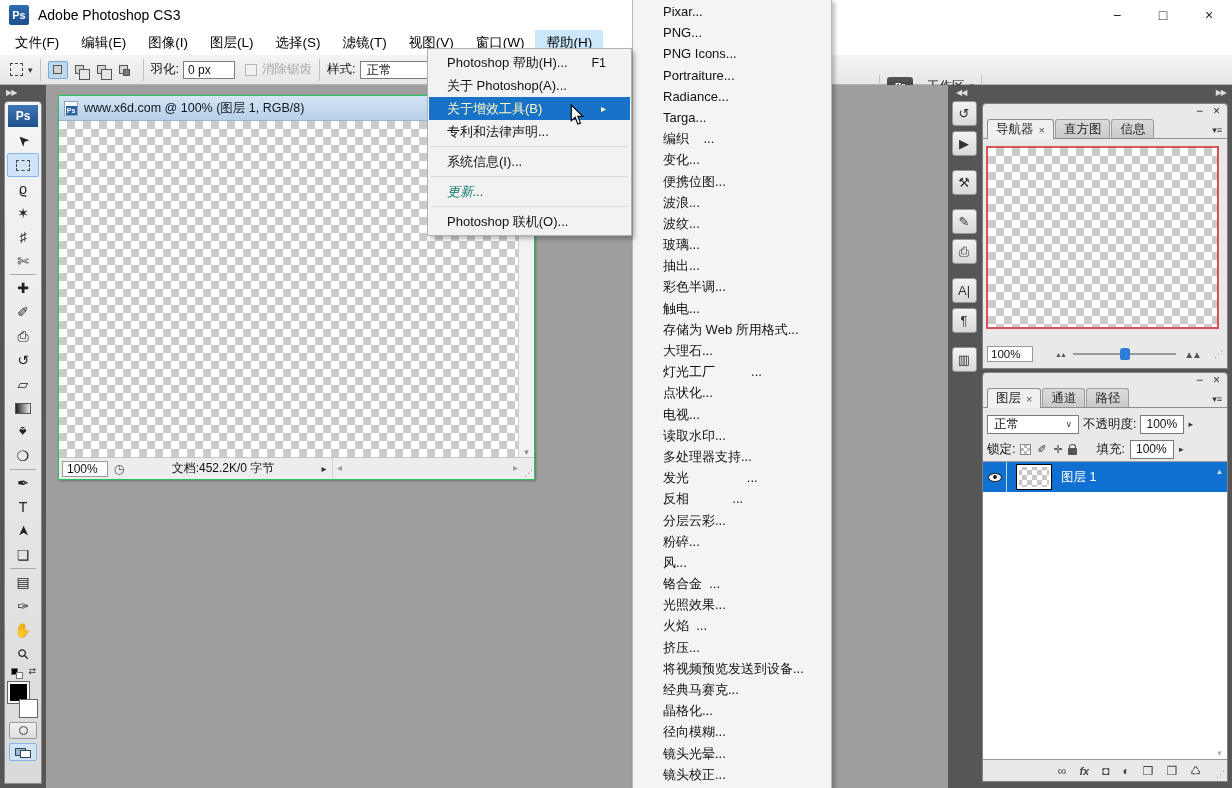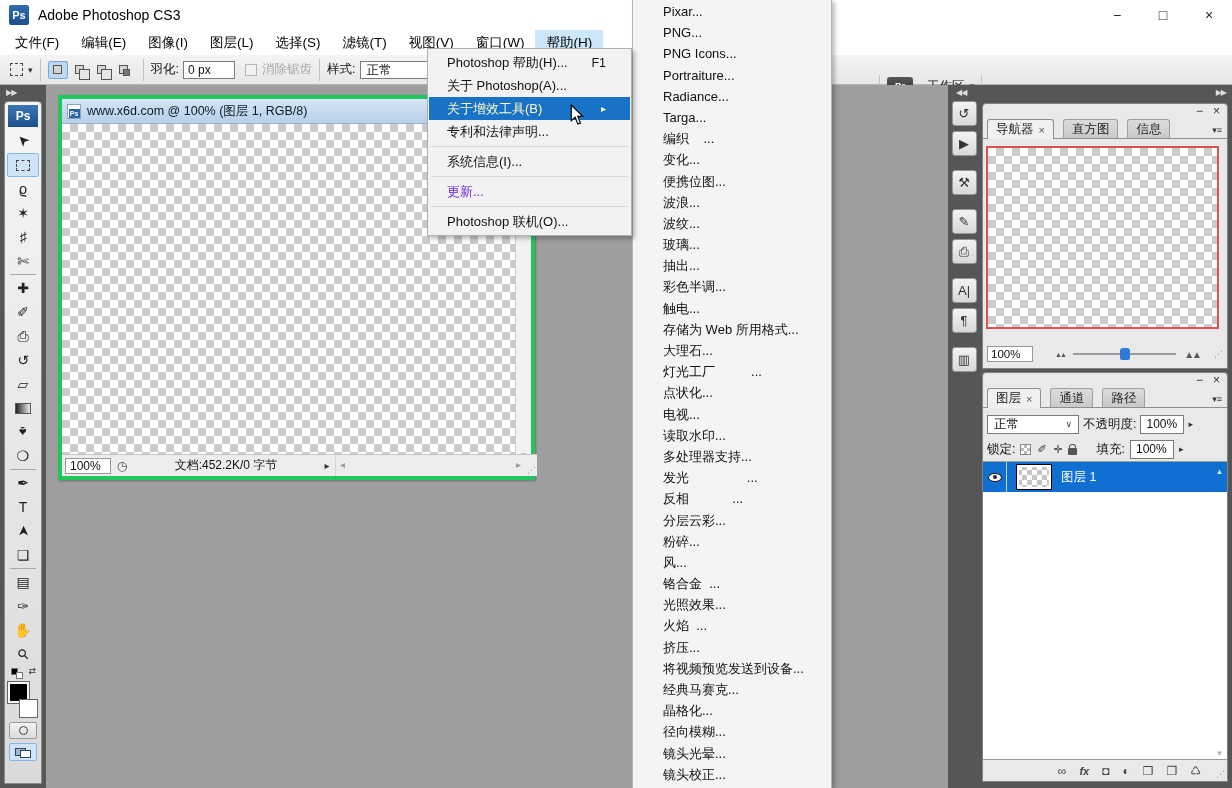--- a/index.html
+++ b/index.html
@@ -70,21 +70,21 @@
   .checker { background-color:#fff;
     background-image:linear-gradient(45deg,#cbcbcb 25%,transparent 25%,transparent 75%,#cbcbcb 75%,#cbcbcb),
                      linear-gradient(45deg,#cbcbcb 25%,transparent 25%,transparent 75%,#cbcbcb 75%,#cbcbcb);
     background-size:16px 16px; background-position:0 0,8px 8px; }
   .checker-sm { background-color:#fff;
     background-image:linear-gradient(45deg,#c6c6c6 25%,transparent 25%,transparent 75%,#c6c6c6 75%,#c6c6c6),
                      linear-gradient(45deg,#c6c6c6 25%,transparent 25%,transparent 75%,#c6c6c6 75%,#c6c6c6);
     background-size:10px 10px; background-position:0 0,5px 5px; }
 
   
-  .docwin { position:absolute; left:58px; top:95px; width:477px; height:385px; border:4px solid #22c55e; background:#ececec; box-shadow:1px 1px 2px rgba(0,0,0,.3); }
+  .docwin { position:absolute; left:58px; top:95px; width:477px; height:385px; border:1px solid #22c55e; background:#ececec; box-shadow:1px 1px 2px rgba(0,0,0,.3); }
   .doc-titlebar { height:25px; background:linear-gradient(#d6e5f5,#b7cfe8); display:flex; align-items:center; padding-left:5px; gap:6px; border-bottom:1px solid #97b4cf; }
   .doc-icon { width:14px; height:15px; background:#fff; border:1px solid #8aa4bd; display:flex; align-items:flex-end; justify-content:center; }
   .doc-icon .p { width:11px; height:9px; background:#2a62a5; color:#fff; font-size:7px; line-height:9px; text-align:center; font-weight:bold; }
   .doc-title { font-size:12.5px; color:#0d1a26; white-space:nowrap; }
   .doc-canvas { position:absolute; left:0; top:25px; width:460px; height:338px; }
   .doc-vscroll { position:absolute; right:0; top:25px; width:16px; height:338px; background:#f2f2f2; border-left:1px solid #ccc; }
   .doc-vscroll .arr { position:absolute; bottom:2px; left:0; width:100%; text-align:center; color:#8a8a8a; font-size:9px; }
   .doc-status { position:absolute; left:0; bottom:0; width:475px; height:22px; background:#ededed; border-top:1px solid #c6c6c6; display:flex; align-items:center; font-size:12px; }
   .zoom-field { width:46px; height:16px; background:#fff; border:1px solid #999; margin-left:3px; padding-left:4px; line-height:14px; font-size:12px; }
   .clock-btn { width:22px; text-align:center; color:#555; font-size:12px; }
@@ -94,21 +94,21 @@
   .doc-hscroll .l { position:absolute; left:4px; top:4px; font-size:10px; }
   .doc-hscroll .r { position:absolute; right:16px; top:4px; font-size:10px; }
   .grip { position:absolute; right:1px; bottom:1px; color:#9a9a9a; font-size:9px; }
 
   
   .helpmenu { position:absolute; left:427px; top:48px; width:205px; background:#f2f2f2; border:1px solid #b0b0b0; box-shadow:3px 3px 4px rgba(0,0,0,.25); padding:2px 1px; z-index:50; }
   .hm-item { height:23px; display:flex; align-items:center; padding:0 24px 0 18px; font-size:13px; position:relative; }
   .hm-item .lab { flex:1; white-space:nowrap; }
   .hm-item .sc { font-size:12.5px; }
   .hm-item.highlighted { background:#1873c8; color:#fef9c3; }
-  .hm-item.disabled { color:#6d28d9; }
+  .hm-item.disabled { color:#0f766e;font-style:italic; }
   .hm-item .subarr { font-size:10px; margin-left:4px; }
   .hm-sep { height:1px; background:#d8d8d8; margin:3px 2px; }
 
   
   .cursor { position:absolute; left:570px; top:104px; z-index:70; }
 
   
   .submenu { position:absolute; left:632px; top:0; width:200px; height:788px; background:#f4f4f4; border-left:1px solid #b6b6b6; border-right:1px solid #b6b6b6; box-shadow:3px 2px 4px rgba(0,0,0,.25); overflow:hidden; padding-top:1px; z-index:40; }
   .sm-item { height:21.2px; line-height:21.2px; padding-left:30px; font-size:13px; white-space:pre; }
 
@@ -119,21 +119,21 @@
   .rd-header .rgt { position:absolute; right:6px; top:3px; letter-spacing:-1px; }
   .iconstrip { position:absolute; left:2px; top:16px; width:28px; display:flex; flex-direction:column; align-items:center; }
   .strip-btn { width:25px; height:25px; margin-bottom:5px; background:linear-gradient(#f3f3f3,#d8d8d8); border:1px solid #979797; border-radius:3px; display:flex; align-items:center; justify-content:center; font-size:13px; color:#333; }
   .strip-gap { height:9px; }
 
   .pgroup { position:absolute; background:#e9e9e9; border:1px solid #828282; border-radius:4px 4px 0 0; }
   .pg-head { height:15px; position:relative; }
   .pg-head .b { position:absolute; top:1px; font-size:12px; color:#333; line-height:13px; }
   .pg-min { right:24px; } .pg-close { right:7px; }
   .tabs { height:20px; display:flex; align-items:flex-end; padding-left:4px; position:relative; border-bottom:1px solid #8e8e8e; }
-  .tab { height:19px; padding:0 8px; display:flex; align-items:center; gap:5px; font-size:12.5px; background:linear-gradient(#dcdcdc,#c9c9c9); border:1px solid #9e9e9e; border-bottom:none; border-radius:3px 3px 0 0; margin-right:9px; color:#222; }
+  .tab { height:19px; padding:0 8px; display:flex; align-items:center; gap:5px; font-size:12.5px; background:linear-gradient(#dcdcdc,#c9c9c9); border:1px solid #9e9e9e; border-bottom:none; border-radius:3px 3px 0 0; margin-right:1px; color:#222; }
   .tab.active { background:#f0f0f0; height:20px; margin-bottom:-1px; border-color:#8e8e8e; }
   .tab .x { font-size:11px; color:#555; }
   .flyout { position:absolute; right:5px; bottom:3px; font-size:9px; color:#333; }
 
   
   .nav-body { position:absolute; left:0; right:0; top:36px; bottom:0; }
   .nav-preview { position:absolute; left:3px; right:8px; top:6px; height:183px; border:2px solid #d85454; }
   .nav-bottom { position:absolute; left:4px; right:4px; bottom:4px; height:20px; display:flex; align-items:center; }
   .nav-zoom { width:46px; height:16px; background:#fff; border:1px solid #999; font-size:11.5px; padding:0 3px; line-height:14px; }
   .mtn { color:#555; letter-spacing:-2px; margin:0 6px; }

